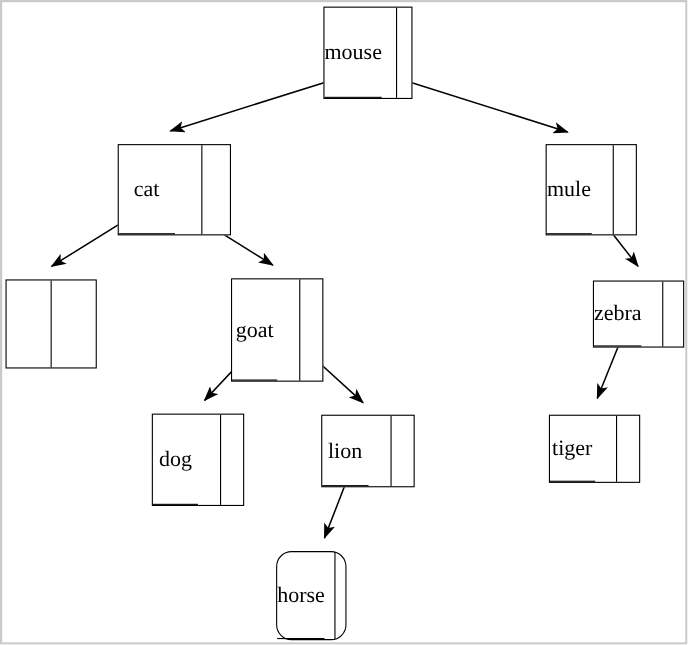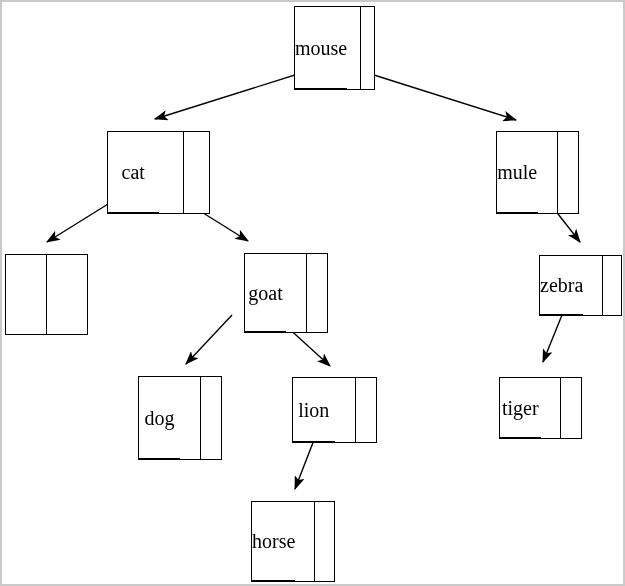--- a/index.html
+++ b/index.html
@@ -98,21 +98,21 @@
       <div class="ptr-cell left"></div>
       <div class="ptr-cell right"></div>
     </div>
   </div>
       <div class="node" style="left: 3px; top: 252px; width: 83px; height: 81px;">
     <div class="node-pointers">
       <div class="ptr-cell left"></div>
       <div class="ptr-cell right"></div>
     </div>
   </div>
-      <div class="node" style="left: 208px; top: 251px; width: 84px; height: 80px; margin-left: 34px;">
+      <div class="node" style="left: 208px; top: 251px; width: 84px; height: 94px;">
     <div class="node-label">goat</div>
     <div class="node-pointers">
       <div class="ptr-cell left"></div>
       <div class="ptr-cell right"></div>
     </div>
   </div>
       <div class="node" style="left: 537px; top: 253px; width: 83px; height: 61px;">
     <div class="node-label">zebra</div>
     <div class="node-pointers">
       <div class="ptr-cell left"></div>
@@ -133,21 +133,21 @@
       <div class="ptr-cell right"></div>
     </div>
   </div>
       <div class="node" style="left: 497px; top: 375px; width: 83px; height: 62px;">
     <div class="node-label">tiger</div>
     <div class="node-pointers">
       <div class="ptr-cell left"></div>
       <div class="ptr-cell right"></div>
     </div>
   </div>
-      <div class="node" style="left: 249px; top: 499px; width: 84px; height: 81px;">
+      <div class="node" style="left: 249px; top: 499px; width: 64px; height: 81px; border-radius: 14px;">
     <div class="node-label">horse</div>
     <div class="node-pointers">
       <div class="ptr-cell left"></div>
       <div class="ptr-cell right"></div>
     </div>
   </div>
     </div>
 </div>
 
 </body></html>

